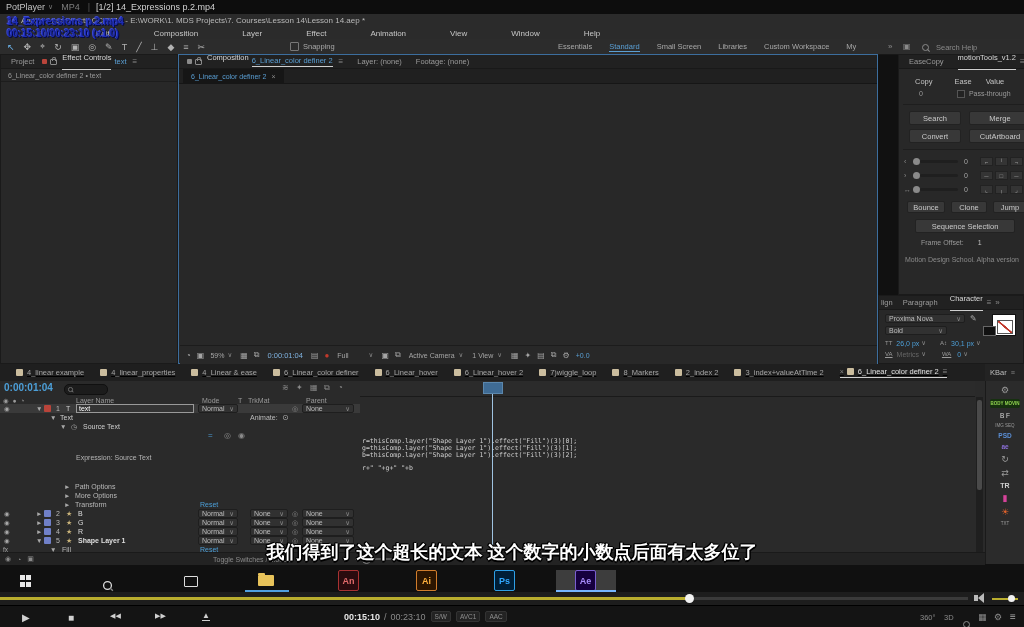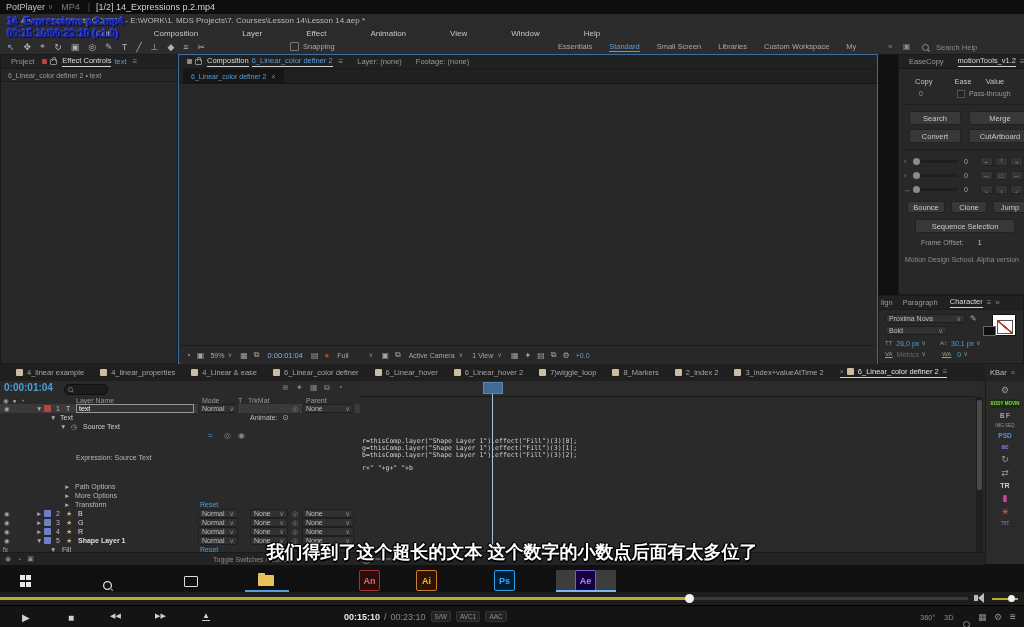--- a/index.html
+++ b/index.html
@@ -18,30 +18,30 @@
   .badge{background:#232323;border:1px solid #333;border-radius:2px;color:#8f8f8f;font-size:6.5px;padding:1px 3px;margin-left:5px;}
   
   #ae-title{left:0;top:14px;width:1024px;height:13px;background:#2b2b2b;border-bottom:1px solid #1c1c1c;}
   #menubar{left:0;top:27px;width:1024px;height:12px;background:#2b2b2b;border-bottom:1px solid #202020;}
   #toolbar{left:0;top:39px;width:1024px;height:15px;background:#2c2c2c;border-bottom:1px solid #181818;}
   .menu-item{margin-right:13px;color:#c6c6c6;padding-left:31px;}
   .tool{color:#b2b2b2;font-size:9px;margin-right:9px;}
   .panel{background:#282828;border:1px solid #1a1a1a;box-sizing:border-box;}
   .tabbar{background:#212121;height:13px;border-bottom:1px solid #191919;}
   .ptab{color:#9a9a9a;font-size:7.5px;margin-left:10px;}
-  .ptab.on{color:#d8d8d8;border-bottom:1px solid #cfcfcf;padding-bottom:1px;}
+  .ptab.on{color:#d8d8d8;border-bottom:1px solid #cfcfcf;padding-bottom:7px;}
   .dd{background:#313131;border:1px solid #1e1e1e;border-radius:2px;color:#bdbdbd;font-size:7px;
       display:flex;align-items:center;justify-content:space-between;padding:0 3px;height:9px;box-sizing:border-box;}
   .chip{width:7px;height:7px;border-radius:1px;display:inline-block;}
   .mtbtn{background:#383838;border:1px solid #222;border-radius:2px;color:#c9c9c9;font-size:7.5px;
       display:flex;align-items:center;justify-content:center;box-sizing:border-box;}
   .gridbtn{width:13px;height:9px;background:#343434;border:1px solid #222;color:#9a9a9a;font-size:6px;
       display:inline-flex;align-items:center;justify-content:center;margin-left:2px;box-sizing:border-box;}
   
-  #tl-tabs{left:0;top:364px;width:985px;height:17px;background:#1f1f1f;border-bottom:1px solid #141414;}
+  #tl-tabs{left:0;top:364px;width:985px;height:17px;background:#1f1f1f;border-bottom:1px solid #141414;text-decoration:underline;}
   .ttab{display:flex;align-items:center;margin-left:16px;color:#a5a5a5;font-size:7.5px;}
   .tsq{width:7px;height:7px;background:#cbbd9e;border-radius:1px;margin-right:4px;}
   #tl{left:0;top:381px;width:985px;height:183px;background:#2a2a2a;}
   .row{position:absolute;left:0;width:360px;height:9px;display:flex;align-items:center;color:#b9b9b9;font-size:7px;}
   .code{position:absolute;left:362px;font-family:"DejaVu Sans Mono",monospace;font-size:6.5px;color:#cfcfcf;white-space:nowrap;}
   .lockic{width:5px;height:4px;border:1px solid #8a8a8a;border-radius:1px;position:relative;display:inline-block;margin:0 3px;}
   .lockic::before{content:"";position:absolute;top:-3px;left:0.5px;width:2.5px;height:3px;border:1px solid #8a8a8a;border-bottom:none;border-radius:2px 2px 0 0;}
   .mag{width:5px;height:5px;border:1.2px solid #8a8a8a;border-radius:50%;position:relative;display:inline-block;}
   .mag::after{content:"";position:absolute;left:4px;top:5px;width:3px;height:1.2px;background:#8a8a8a;transform:rotate(45deg);}
   .kb{width:30px;text-align:center;margin:4px auto;}
@@ -582,21 +582,21 @@
         <span style="background:#e8e8e8;height:5px;"></span>
       <span style="background:#e8e8e8;height:5px;"></span>
         <span style="background:#e8e8e8;height:5px;"></span>
     </span>
     <span class="ab" style="left:104px;top:5px;"><span class="mag" style="border-color:#ddd;transform:scale(1.3);"></span></span>
     <span class="ab" style="left:184px;top:6px;width:12px;height:9px;border:1px solid #ddd;border-radius:1px;"></span>
     <span class="ab" style="left:258px;top:5px;width:16px;height:11px;background:#e8c35a;border-radius:1px;">
       <span class="ab" style="left:0;top:-2px;width:7px;height:2px;background:#e8c35a;border-radius:1px 1px 0 0;"></span>
     </span>
     <span class="ab" style="left:245px;top:20px;width:44px;height:2px;background:#4f9fe0;"></span>
-    <span class="ab adobe" style="left:338px;top:0;background:#2a0b0e;border:1.5px solid #a83232;color:#e26b6b;margin-left:21px;">An</span>
+    <span class="ab adobe" style="left:338px;top:0;background:#2a0b0e;border:1.5px solid #a83232;color:#e26b6b;">An</span>
     <span class="ab adobe" style="left:416px;top:0;background:#2c1500;border:1.5px solid #d17d2c;color:#ffb13d;">Ai</span>
     <span class="ab adobe" style="left:494px;top:0;background:#001e36;border:1.5px solid #2e9fe6;color:#31a8ff;">Ps</span>
     <span class="ab" style="left:556px;top:0;width:60px;height:22px;background:#3d3d3d;"></span>
     <span class="ab adobe" style="left:575px;top:0;background:#16003e;border:1.5px solid #7a5fd0;color:#a78bfa;">Ae</span>
     <span class="ab" style="left:556px;top:20px;width:60px;height:2px;background:#75b6ff;"></span>
   </div>
 
   <div class="ab" id="subtitle">我们得到了这个超长的文本  这个数字的小数点后面有太多位了</div>
 
   <div class="ab" id="osd">

